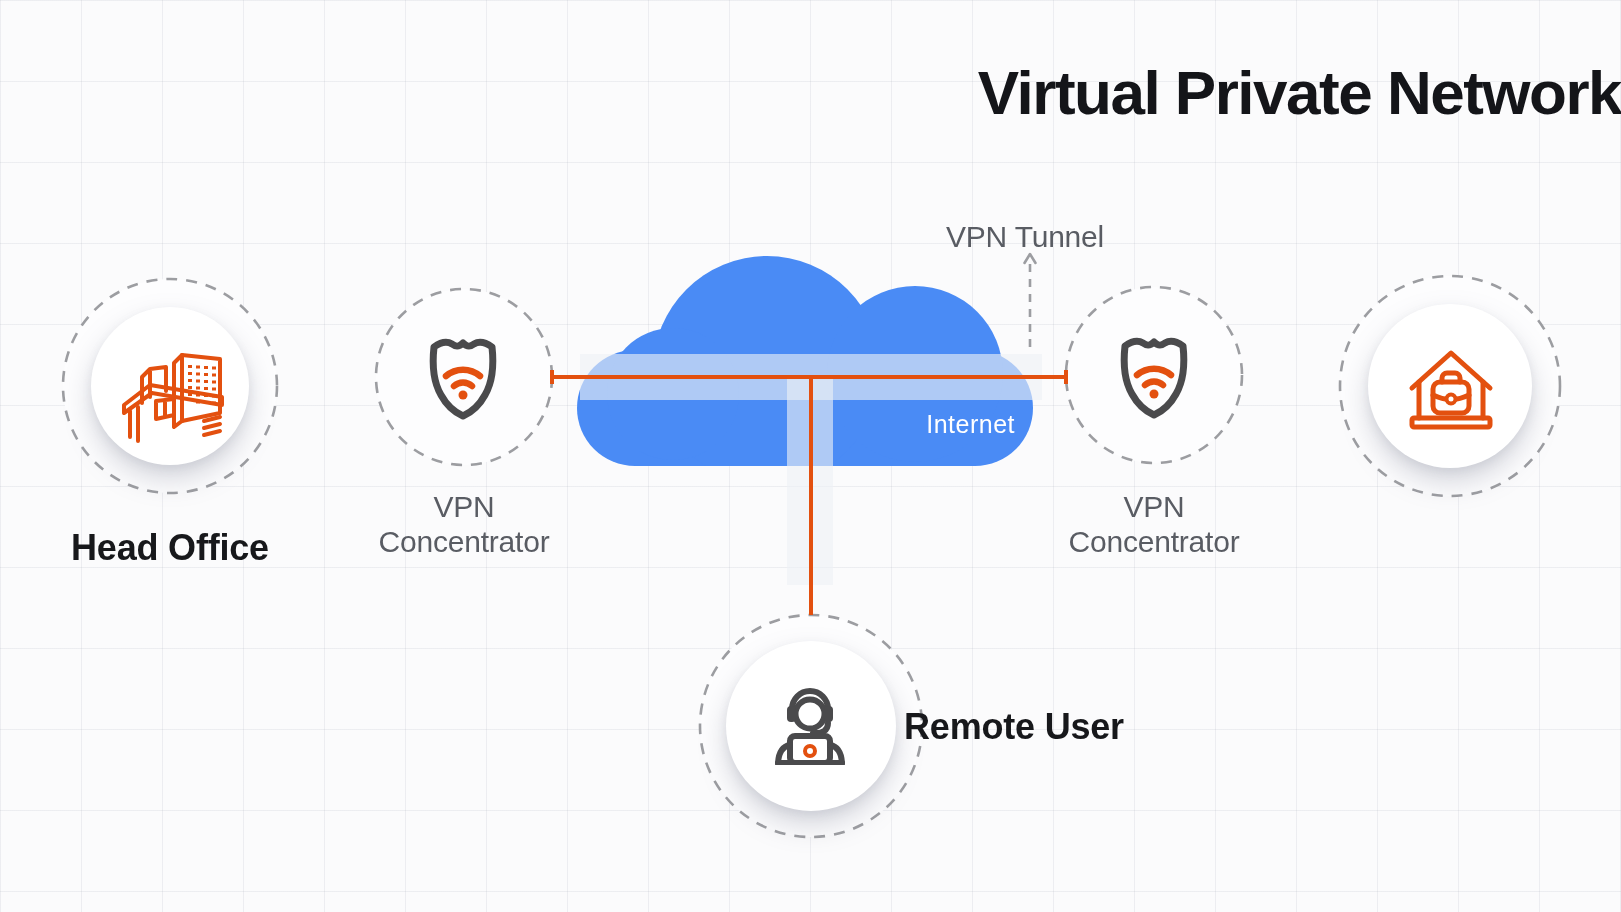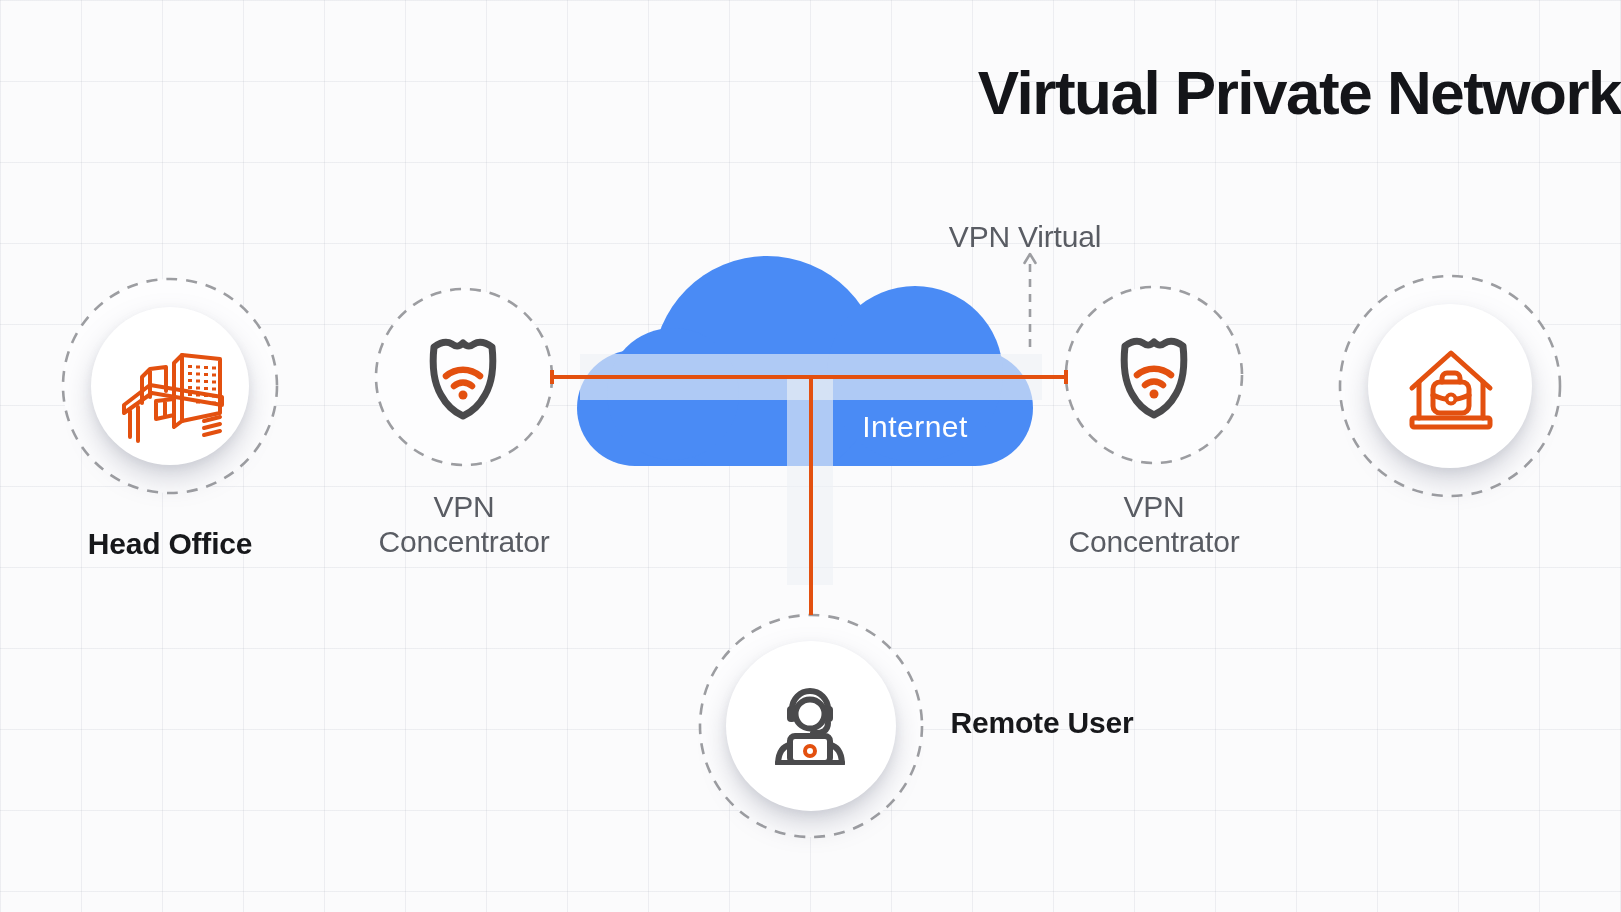--- a/index.html
+++ b/index.html
@@ -21,23 +21,23 @@
   .cloud{z-index:3;}
   .band{z-index:4;background:rgba(238,240,246,0.62);}
   .oline{z-index:5;background:#E3500F;}
   .leader{z-index:6;}
   .icon{z-index:7;}
   .label{z-index:8;text-align:center;letter-spacing:-0.2px;}
   .title{
     left:0;right:0;top:57px;text-align:right;
     font-size:62px;font-weight:bold;color:#141519;letter-spacing:-1.5px;z-index:8;
   }
-  .bold-label{font-size:30px;font-weight:bold;color:#17181B;}
+  .bold-label{font-size:36px;font-weight:bold;color:#17181B;}
   .gray-label{font-size:30px;font-weight:normal;color:#595C63;line-height:35px;}
-  .internet-label{font-size:30px;font-weight:normal;color:#ffffff;letter-spacing:0.5px;}
+  .internet-label{font-size:25px;font-weight:normal;color:#ffffff;letter-spacing:0.5px;text-align:right;}
 </style>
 </head>
 <body>
 
 <div id="canvas">
 
   <div class="abs title">Virtual Private Network</div>
 
   <svg class="abs ring" style="left:59px;top:275px" width="222" height="222">
     <circle cx="111" cy="111" r="107" fill="#FDFDFE" stroke="#9C9DA1" stroke-width="2.6" stroke-dasharray="11 9"></circle>
@@ -157,29 +157,29 @@
       <path d="M20 72 Q9 74 8 90"></path>
       <path d="M60 72 Q71 74 72 90"></path>
       <path d="M8 90 L72 90"></path>
     </g>
     <rect x="17" y="33" width="9" height="16" rx="4" fill="#4A4A4C"></rect>
     <rect x="54" y="33" width="9" height="16" rx="4" fill="#4A4A4C"></rect>
     <circle cx="40" cy="78" r="5" fill="#ffffff" stroke="#E3500F" stroke-width="4"></circle>
   </svg>
 
   <div class="abs label internet-label" style="left:815px;top:410px;width:200px">Internet</div>
-  <div class="abs label gray-label" style="left:875px;top:219px;width:300px">VPN Virtual</div>
+  <div class="abs label gray-label" style="left:875px;top:219px;width:300px">VPN Tunnel</div>
 
   <div class="abs label bold-label" style="left:20px;top:527px;width:300px">Head Office</div>
 
   <div class="abs label gray-label" style="left:314px;top:489px;width:300px">
     <div>VPN</div>
     <div>Concentrator</div>
   </div>
 
   <div class="abs label gray-label" style="left:1004px;top:489px;width:300px">
     <div>VPN</div>
     <div>Concentrator</div>
   </div>
 
-  <div class="abs label bold-label" style="left:892px;top:706px;width:300px">Remote User</div>
+  <div class="abs label bold-label" style="left:864px;top:706px;width:300px">Remote User</div>
 
 </div>
 
 </body></html>

